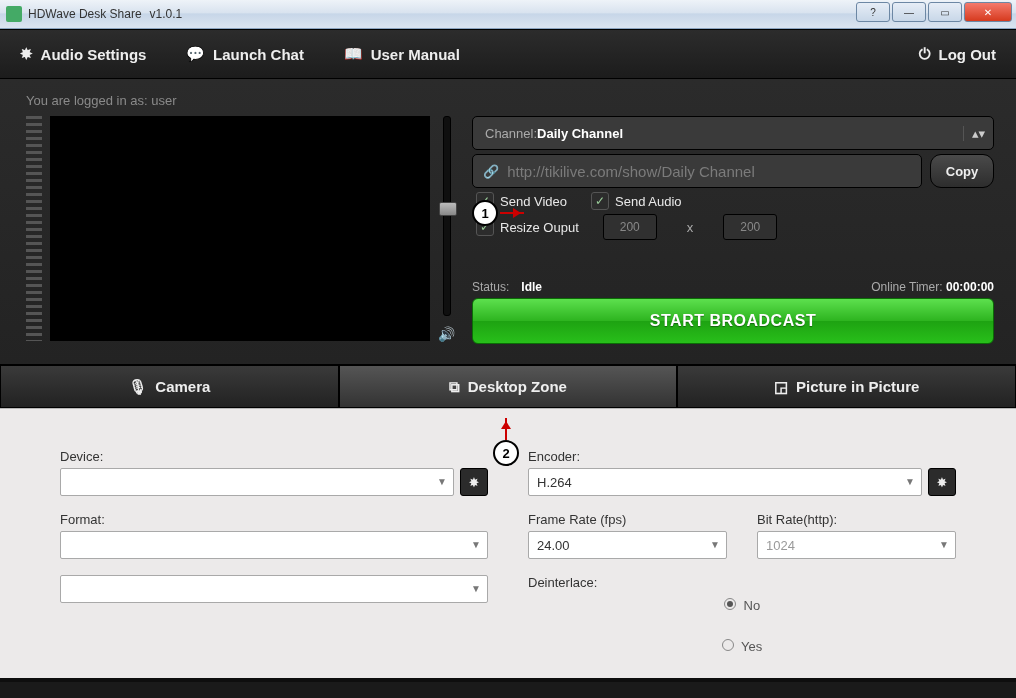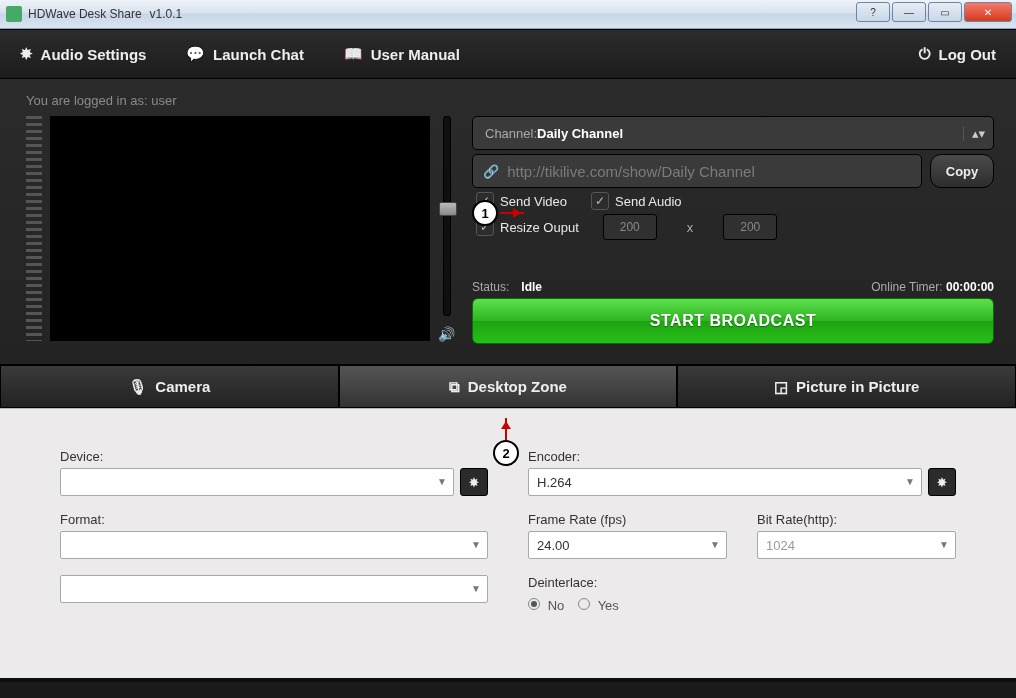--- a/index.html
+++ b/index.html
@@ -102,21 +102,21 @@
   .col{flex:1; display:flex; flex-direction:column; gap:16px;}
   .fgroup label{display:block; font-size:13px; margin-bottom:4px; color:#333;}
   .selectbox{display:flex;}
   .select{flex:1;height:28px;background:#fff;border:1px solid #a9a9a9;border-radius:2px;
           display:flex;align-items:center;padding:0 8px;color:#333;font-size:13px;position:relative;}
   .select .caret{position:absolute;right:6px;top:7px;color:#777;font-size:10px;}
   .gear{width:28px;height:28px;margin-left:6px;background:#2b2b2b;border:1px solid #000;
         border-radius:3px;display:flex;align-items:center;justify-content:center;color:#eee;font-size:13px;}
   .row2{display:flex; gap:30px;}
   .row2 .fgroup{flex:1;}
-  .radio-row{display:flex;align-items:center;gap:14px;padding-top:4px;color:#555;}
+  .radio-row{display:flex;align-items:center;gap:26px;padding-top:4px;color:#555;flex-direction:column;}
   .radio{width:12px;height:12px;border:1px solid #888;border-radius:50%;display:inline-block;
          margin-right:4px;position:relative;}
   .radio.on::after{content:"";width:6px;height:6px;background:#555;border-radius:50%;
                    position:absolute;left:2px;top:2px;}
   .muted{color:#9a9a9a;}
   
   .callout{position:absolute; width:26px;height:26px;border:2px solid #000;border-radius:50%;
            background:#fff;display:flex;align-items:center;justify-content:center;
            font-weight:bold;color:#000;font-size:13px;z-index:50;}
   .arrow{position:absolute;background:#c00;height:2px;z-index:49;}

